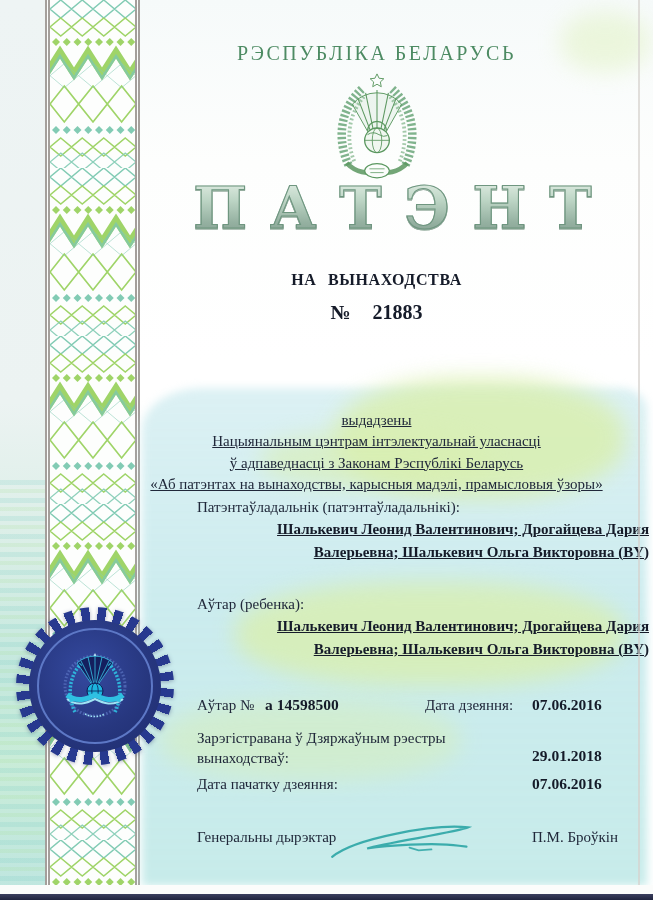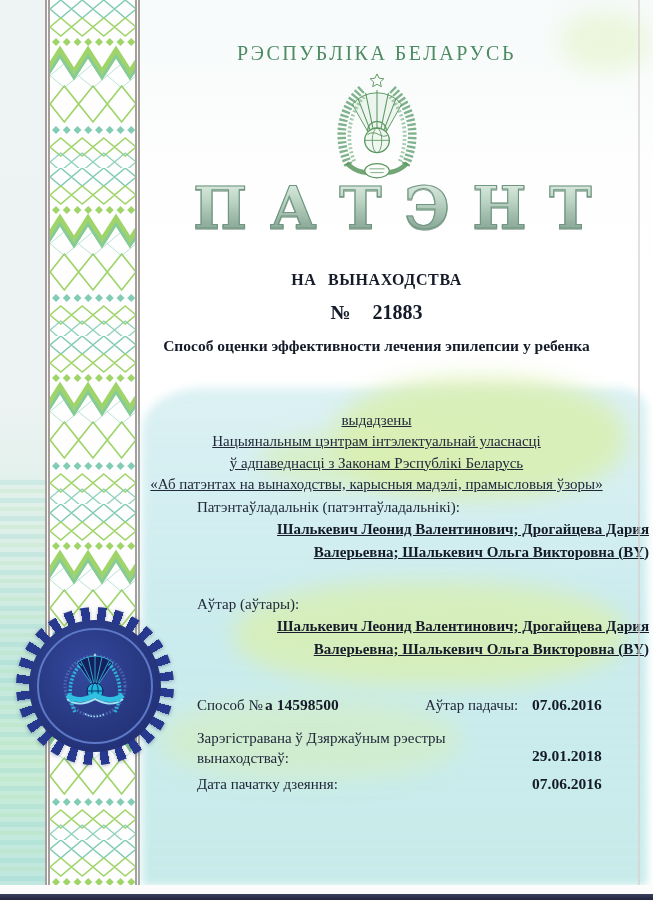--- a/index.html
+++ b/index.html
@@ -138,48 +138,55 @@
     </div>
 
     <div class="abs centered patent-title">ПАТЭНТ</div>
 
     <div class="abs centered subtype">НА ВЫНАХОДСТВА</div>
 
     <div class="abs centered patent-number">
       <span>№</span><span class="num">21883</span>
     </div>
 
-    <div class="abs centered invention">Способ оценки эффективности лечения эпилепсии у ребенка</div>
 
     <div class="abs centered issued">
       <div>выдадзены</div>
       <div>Нацыянальным цэнтрам інтэлектуальнай уласнасці</div>
       <div>ў адпаведнасці з Законам Рэспублікі Беларусь</div>
       <div>«Аб патэнтах на вынаходствы, карысныя мадэлі, прамысловыя ўзоры»</div>
     </div>
 
     <div class="abs label-line holder-label">Патэнтаўладальнік (патэнтаўладальнікі):</div>
     <div class="abs names holder-names">Шалькевич Леонид Валентинович; Дрогайцева Дария Валерьевна; Шалькевич Ольга Викторовна (BY)</div>
 
-    <div class="abs label-line author-label">Аўтар (аўтары):</div>
+    <div class="abs label-line author-label">Аўтар (ребенка):</div>
     <div class="abs names author-names">Шалькевич Леонид Валентинович; Дрогайцева Дария Валерьевна; Шалькевич Ольга Викторовна (BY)</div>
 
     <div class="fields">
-      <span class="lbl" style="left:0;top:7px">Способ №</span>
+      <span class="lbl" style="left:0;top:7px">Аўтар №</span>
       <span class="val" style="left:68px;top:6px">а 14598500</span>
-      <span class="lbl" style="left:228px;top:7px">Аўтар падачы:</span>
+      <span class="lbl" style="left:228px;top:7px">Дата дзеяння:</span>
       <span class="val" style="left:335px;top:6px">07.06.2016</span>
 
       <span class="lbl" style="left:0;top:38px;width:285px;line-height:1.35">Зарэгістравана ў Дзяржаўным рэестры вынаходстваў:</span>
       <span class="val" style="left:335px;top:57px">29.01.2018</span>
 
       <span class="lbl" style="left:0;top:86px">Дата пачатку дзеяння:</span>
       <span class="val" style="left:335px;top:85px">07.06.2016</span>
     </div>
 
+    <div class="sig-row">
+      <span class="role">Генеральны дырэктар</span>
+      <svg width="160" height="46" viewBox="0 0 170 50">
+        <path d="M8 40 C 32 20, 118 4, 156 8 C 146 13, 64 25, 46 31 C 66 28, 118 24, 146 28 L 154 29" fill="none" stroke="#2ba5a5" stroke-width="2.4" stroke-linecap="round" opacity="0.9"></path>
+        <path d="M92 30 l10 3 l14 -1" fill="none" stroke="#2ba5a5" stroke-width="1.8" stroke-linecap="round" opacity="0.85"></path>
+      </svg>
+      <span class="name">П.М. Броўкін</span>
+    </div>
   </div>
 
   <div class="seal">
     <div class="spikes"></div>
     <div class="body"></div>
     <div class="ring"></div>
     <svg width="64" height="76" viewBox="0 0 64 76">
       <circle cx="32" cy="38" r="30" fill="none" stroke="#5d78c6" stroke-width="3" stroke-dasharray="1.6 1.8" opacity="0.65"></circle>
       <path d="M32 5 l1.8 3.8 4.2 .4 -3.1 2.8 .9 4.1 -3.8 -2.2 -3.8 2.2 .9 -4.1 -3.1 -2.8 4.2 -.4 z" fill="#cfeef8"></path>
       <path d="M32 41 L14 15 A27 27 0 0 1 50 15 Z" fill="#141f5e" stroke="#38c4e4" stroke-width="0.8"></path>

